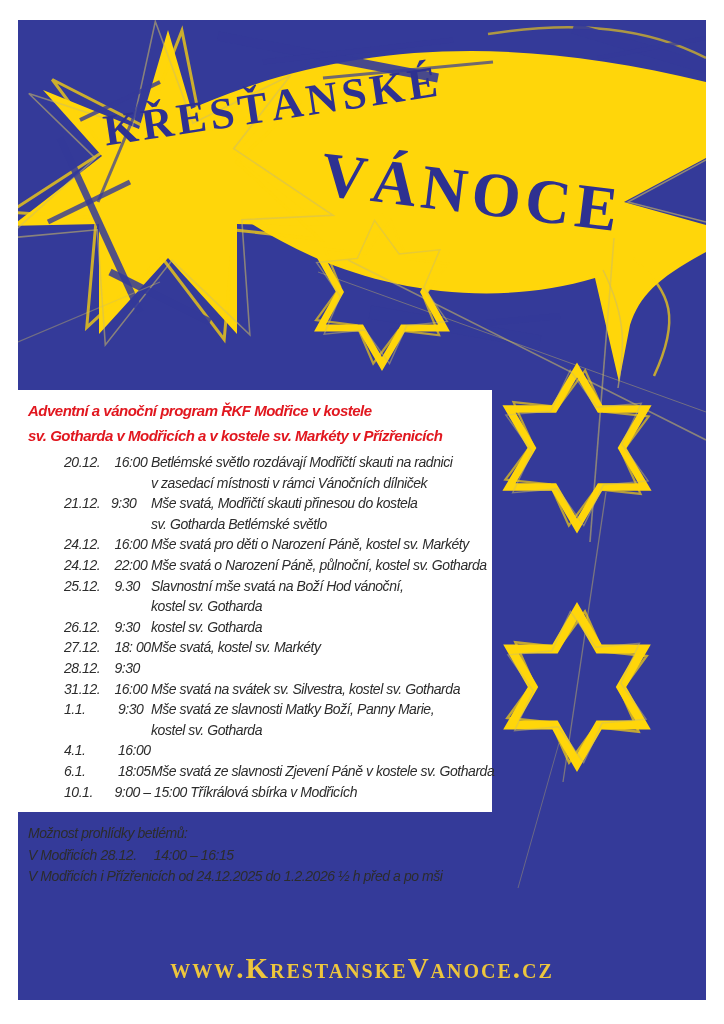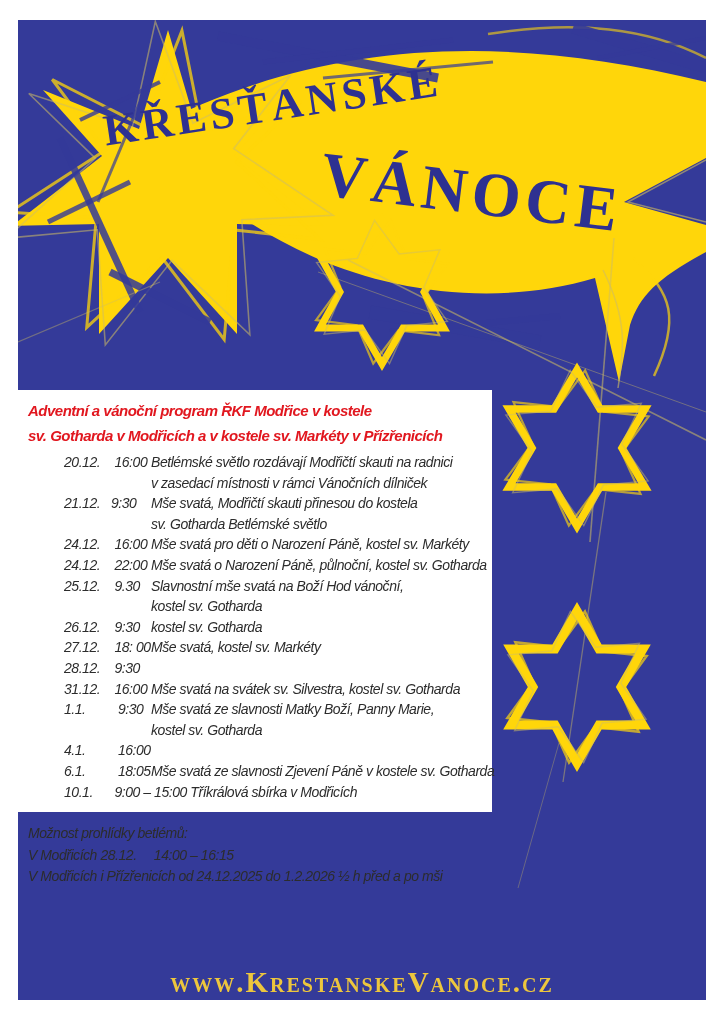--- a/index.html
+++ b/index.html
@@ -22,21 +22,21 @@
   .schedule{margin-top:4px;font-size:14px;letter-spacing:-0.45px;color:#2c2c2c;line-height:20.6px;}
   .srow{display:flex;align-items:flex-start;margin-left:36px;}
   .c-date{flex:none;width:47px;white-space:pre;}
   .c-time{flex:none;min-width:40px;white-space:pre;}
   .c-desc{flex:none;}
   .c-desc div{white-space:pre;}
   .notes{margin-top:21px;font-size:14px;letter-spacing:-0.45px;color:#2c2c2c;line-height:21.5px;}
   .notes div{white-space:pre;}
 
   .footer-band{position:absolute;left:0;top:932px;width:688px;height:47px;background:#343a99;
-               display:flex;align-items:flex-end;justify-content:center;}
+               display:flex;align-items:flex-start;justify-content:center;}
   .site-url{font-family:"Liberation Serif",serif;font-variant:small-caps;font-weight:600;
             font-size:29px;letter-spacing:2px;color:#edc63d;}
 </style>
 </head>
 <body>
 
 <div class="page">
   <div class="poster">
 
     <svg class="art" viewBox="0 0 688 980">

